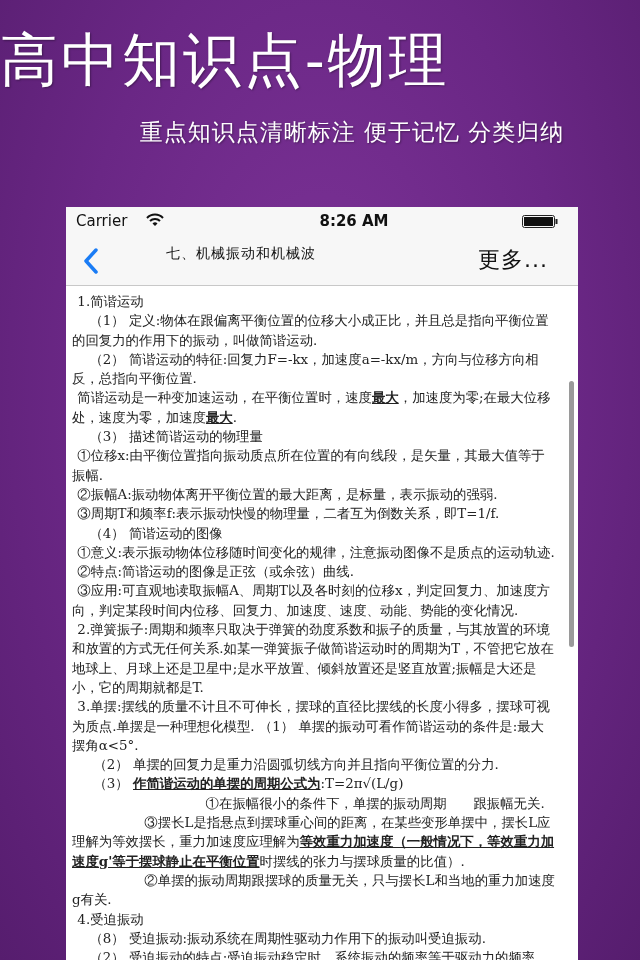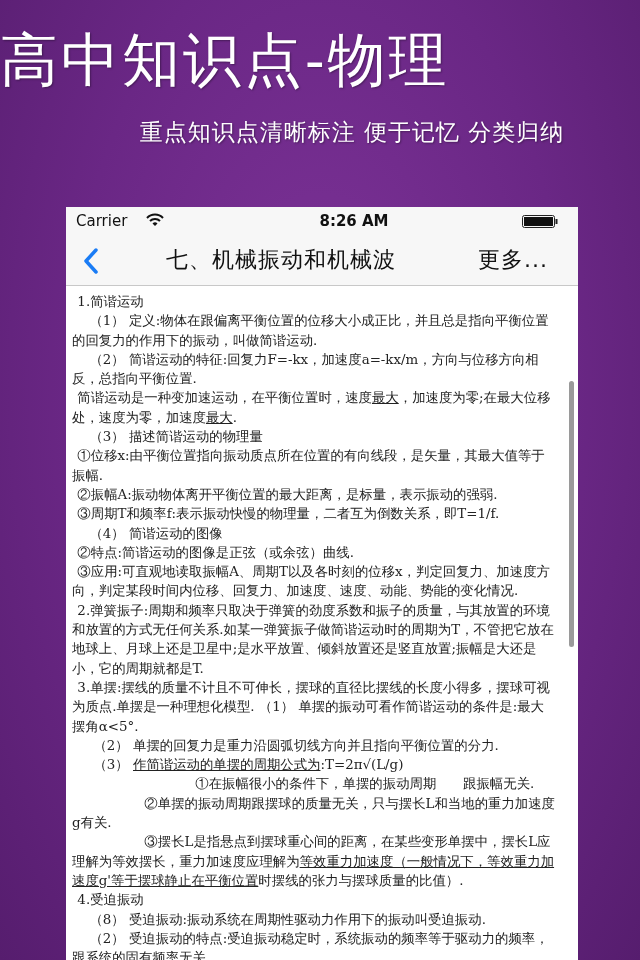--- a/index.html
+++ b/index.html
@@ -36,39 +36,39 @@
   .status-time { position: absolute; left: 0; width: 576px; top: 5px; text-align: center; font-weight: bold; }
   .battery-icon { position: absolute; right: 20px; top: 8px; width: 36px; height: 13px; }
   .navbar {
     position: absolute; left: 0; top: 28px; width: 512px; height: 50px;
     background: #f7f7f7; border-bottom: 1px solid #c8c8c8;
   }
   .back-button {
     position: absolute; left: 12px; top: 10px; width: 30px; height: 32px; cursor: pointer;
   }
   .nav-title {
-    position: absolute; left: 100px; top: 10px; font-size: 22px; color: #111; letter-spacing: 1px;
+    position: absolute; left: 100px; top: 10px; font-size: 14px; color: #111; letter-spacing: 1px;
   }
   .nav-more {
     position: absolute; right: 30px; top: 10px; font-size: 22px; color: #111; letter-spacing: 1px; cursor: pointer;
   }
   .content {
     position: absolute; left: 0; top: 79px; width: 512px; height: 689px;
     overflow: hidden; background: #fff;
   }
   .doc {
     padding: 6px 23px 0 6px;
     font-family: "DejaVu Serif", serif; font-size: 13.4px; line-height: 19.3px; color: #222;
   }
   .doc p { margin: 0; }
-  .u { text-decoration: underline; }
+  .u { text-decoration: underline; font-weight: bold; }
   .i1 { text-indent: 0.4em; }
   .i2 { text-indent: 1.3em; }
   .i3 { text-indent: 1.6em; }
-  .i4 { text-indent: 9.2em; }
+  .i4 { text-indent: 9.2em; text-align: center; }
   .i5 { text-indent: 5.4em; }
   .scrollbar {
     position: absolute; left: 503px; top: 95px; width: 5px; height: 266px;
     background: #9a9a9a; border-radius: 3px;
   }
 </style>
 </head>
 <body>
 
 <div class="banner-title">高中知识点-物理</div>
@@ -104,29 +104,30 @@
     <div class="doc">
       <p class="i1">1.简谐运动</p>
       <p class="i2">（1） 定义:物体在跟偏离平衡位置的位移大小成正比，并且总是指向平衡位置的回复力的作用下的振动，叫做简谐运动.</p>
       <p class="i2">（2） 简谐运动的特征:回复力F=-kx，加速度a=-kx/m，方向与位移方向相反，总指向平衡位置.</p>
       <p class="i1"><span>简谐运动是一种变加速运动，在平衡位置时，速度</span><span class="u">最大</span><span>，加速度为零;在最大位移处，速度为零，加速度</span><span class="u">最大</span><span>.</span></p>
       <p class="i2">（3） 描述简谐运动的物理量</p>
       <p class="i1">①位移x:由平衡位置指向振动质点所在位置的有向线段，是矢量，其最大值等于振幅.</p>
       <p class="i1">②振幅A:振动物体离开平衡位置的最大距离，是标量，表示振动的强弱.</p>
       <p class="i1">③周期T和频率f:表示振动快慢的物理量，二者互为倒数关系，即T=1/f.</p>
       <p class="i2">（4） 简谐运动的图像</p>
+      <p class="i1">①意义:表示振动物体位移随时间变化的规律，注意振动图像不是质点的运动轨迹.</p>
       <p class="i1">②特点:简谐运动的图像是正弦（或余弦）曲线.</p>
       <p class="i1">③应用:可直观地读取振幅A、周期T以及各时刻的位移x，判定回复力、加速度方向，判定某段时间内位移、回复力、加速度、速度、动能、势能的变化情况.</p>
       <p class="i1">2.弹簧振子:周期和频率只取决于弹簧的劲度系数和振子的质量，与其放置的环境和放置的方式无任何关系.如某一弹簧振子做简谐运动时的周期为T，不管把它放在地球上、月球上还是卫星中;是水平放置、倾斜放置还是竖直放置;振幅是大还是小，它的周期就都是T.</p>
       <p class="i1">3.单摆:摆线的质量不计且不可伸长，摆球的直径比摆线的长度小得多，摆球可视为质点.单摆是一种理想化模型. （1） 单摆的振动可看作简谐运动的条件是:最大摆角α&lt;5°.</p>
       <p class="i3">（2） 单摆的回复力是重力沿圆弧切线方向并且指向平衡位置的分力.</p>
       <p class="i3"><span>（3） </span><span class="u">作简谐运动的单摆的周期公式为</span><span>:T=2π√(L/g)</span></p>
       <p class="i4">①在振幅很小的条件下，单摆的振动周期　　跟振幅无关.</p>
+      <p class="i5"><span>③摆长L是指悬点到摆球重心间的距离，在某些变形单摆中，摆长L应理解为等效摆长，重力加速度应理解为</span><span class="u">等效重力加速度（一般情况下，等效重力加速度g'等于摆球静止在平衡位置</span><span>时摆线的张力与摆球质量的比值</span><span>）.</span></p>
       <p class="i5">②单摆的振动周期跟摆球的质量无关，只与摆长L和当地的重力加速度g有关.</p>
-      <p class="i5"><span>③摆长L是指悬点到摆球重心间的距离，在某些变形单摆中，摆长L应理解为等效摆长，重力加速度应理解为</span><span class="u">等效重力加速度（一般情况下，等效重力加速度g'等于摆球静止在平衡位置</span><span>时摆线的张力与摆球质量的比值</span><span>）.</span></p>
       <p class="i1">4.受迫振动</p>
       <p class="i2">（8） 受迫振动:振动系统在周期性驱动力作用下的振动叫受迫振动.</p>
       <p class="i2">（2） 受迫振动的特点:受迫振动稳定时，系统振动的频率等于驱动力的频率，跟系统的固有频率无关.</p>
 
     </div>
     <div class="scrollbar"></div>
   </div>
 </div>
 
 </body></html>

